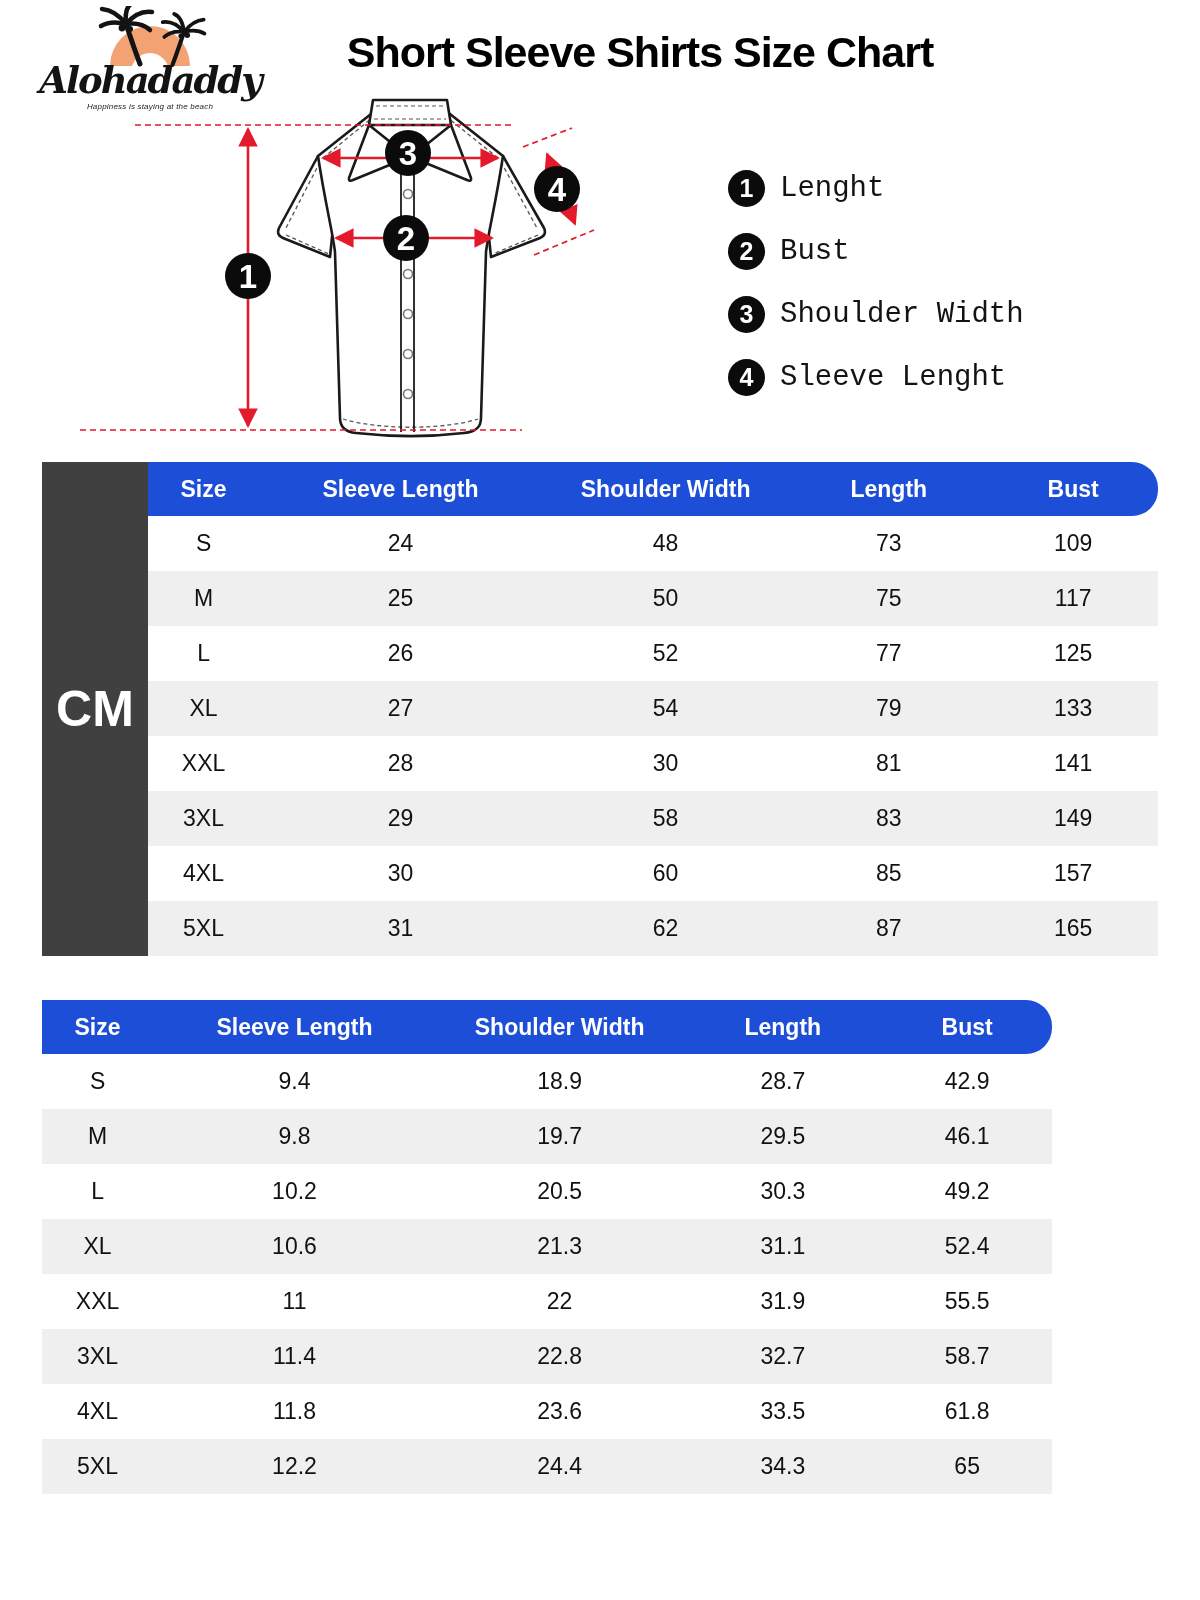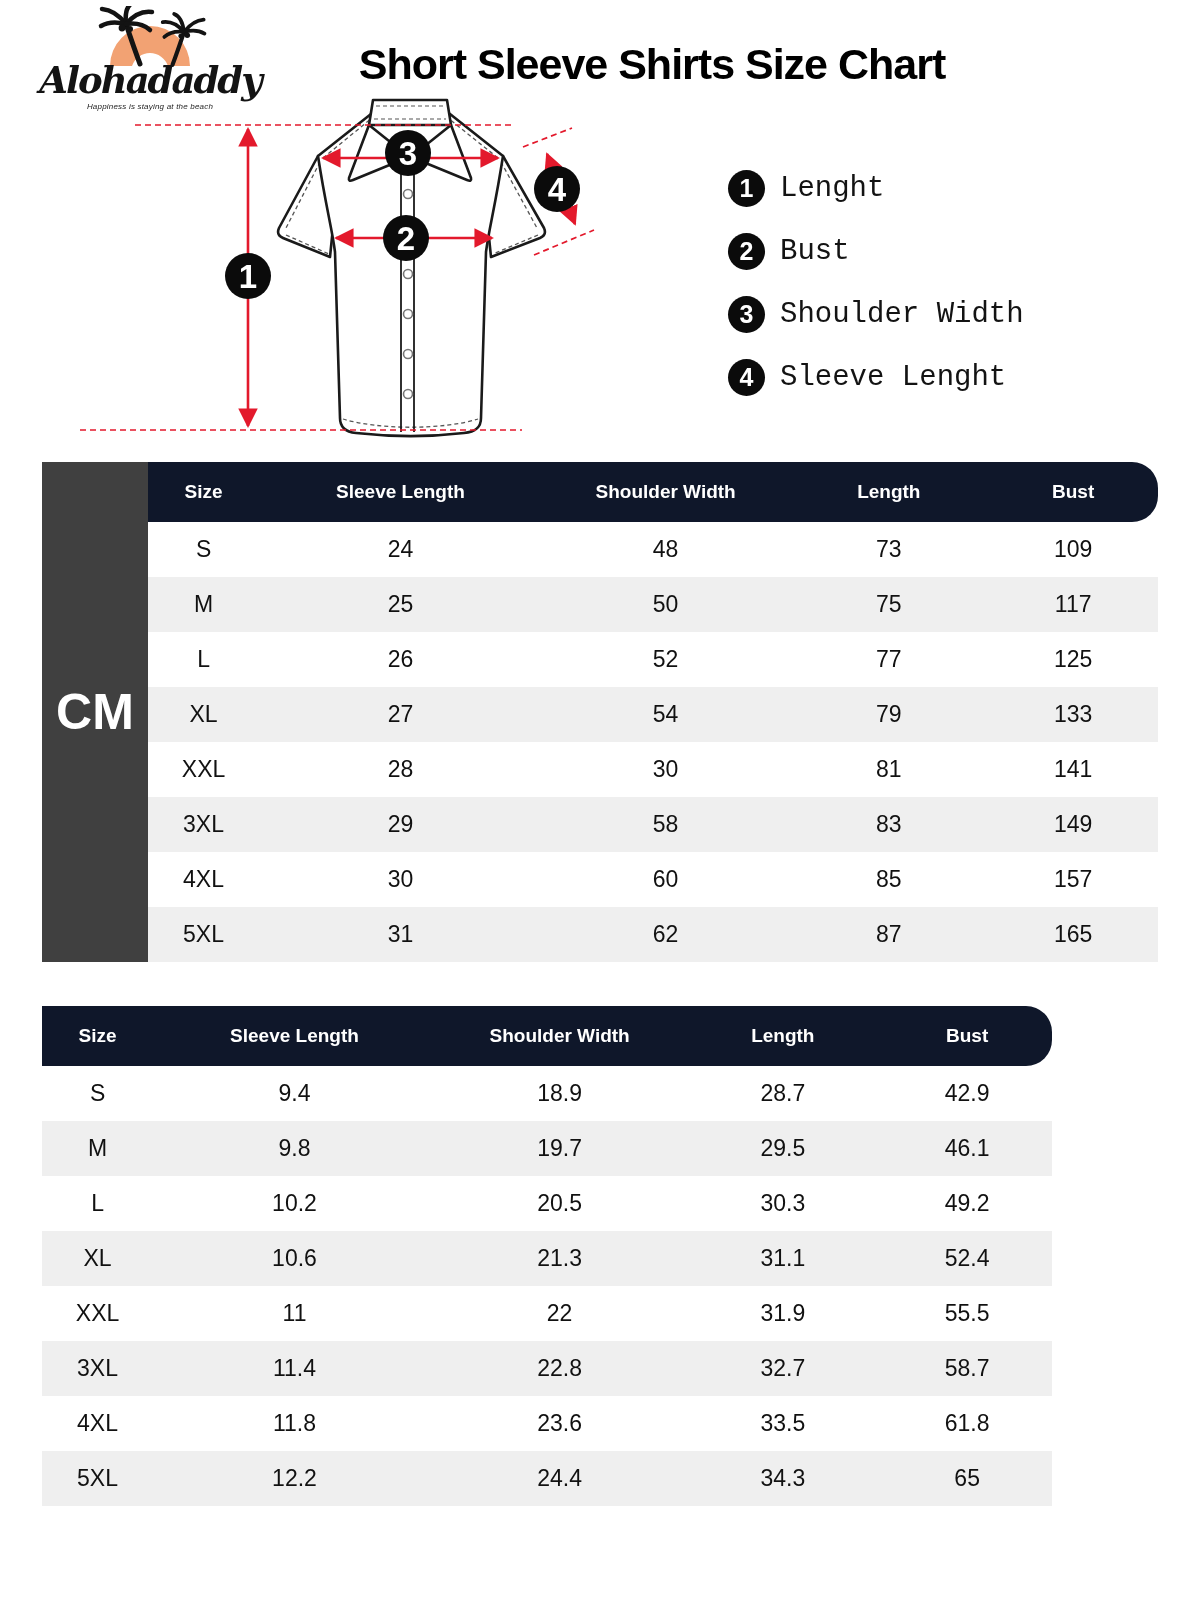--- a/index.html
+++ b/index.html
@@ -7,39 +7,39 @@
   body { font-family:"Liberation Sans","DejaVu Sans",sans-serif; }
   .page { position:relative; width:1200px; height:1600px; background:#fff; overflow:hidden;border-radius:15px; }
 
   
   .top { position:relative; height:462px; }
   .logo { position:absolute; left:24px; top:6px; width:252px; text-align:center; }
   .logo svg { display:block; margin:0 auto; }
   .brand-script { font-family:"DejaVu Serif","Liberation Serif",serif; font-style:italic; font-weight:700;
                   font-size:37px; line-height:1; margin-top:-8px; color:#131313; letter-spacing:-2px; }
   .brand-tagline { font-size:8px; font-style:italic; color:#222; margin-top:3px; letter-spacing:.2px; }
-  .title { position:absolute; left:280px; top:28px; width:720px; margin:12px; text-align:center;
+  .title { position:absolute; left:280px; top:28px; width:720px; margin:0; text-align:center;
            font-size:43px; font-weight:700; color:#000; letter-spacing:-1px; white-space:nowrap; }
 
   .shirt-svg { position:absolute; left:60px; top:88px; }
 
   .legend { position:absolute; left:728px; top:170px; list-style:none; margin:0; padding:0; }
   .legend li { display:flex; align-items:center; margin-bottom:26px; }
   .badge { width:37px; height:37px; border-radius:50%; background:#0b0b0b; color:#fff; font-weight:700;
            font-size:25px; display:flex; align-items:center; justify-content:center; flex:0 0 37px; }
   .legend-label { margin-left:15px; font-size:29px; color:#131313;font-family:Liberation Mono, monospace; }
 
   
   .size-table { display:flex; margin-left:42px; width:1116px; }
   .unit-band { width:106px; flex:0 0 106px; background:#404040; color:#fff; display:flex;
                align-items:center; justify-content:center; font-weight:700; }
   .size-table.cm .unit-band { font-size:50px; }
   .size-table.inch .unit-band { font-size:40px; letter-spacing:-1px; }
   .size-table table { border-collapse:collapse; table-layout:fixed; width:1010px; }
-  .size-table thead th { background:#0f172a; color:#fff; height:60px; font-size:19px; font-weight:700; text-align:center; }
+  .size-table thead th { background:#1d4ed8; color:#fff; height:54px; font-size:23px; font-weight:700; text-align:center; }
   .size-table thead th:last-child { border-top-right-radius:26px; border-bottom-right-radius:26px; }
   .size-table tbody td { height:55px; text-align:center; font-size:23px; color:#111; }
   .size-table tbody tr:nth-child(even) { background:#efefef; }
   .size-table.inch { margin-top:44px; }
 
   .notes { margin:46px 0 0; text-align:center; font-size:22px; color:#111; }
 </style>
 </head>
 <body>
 

